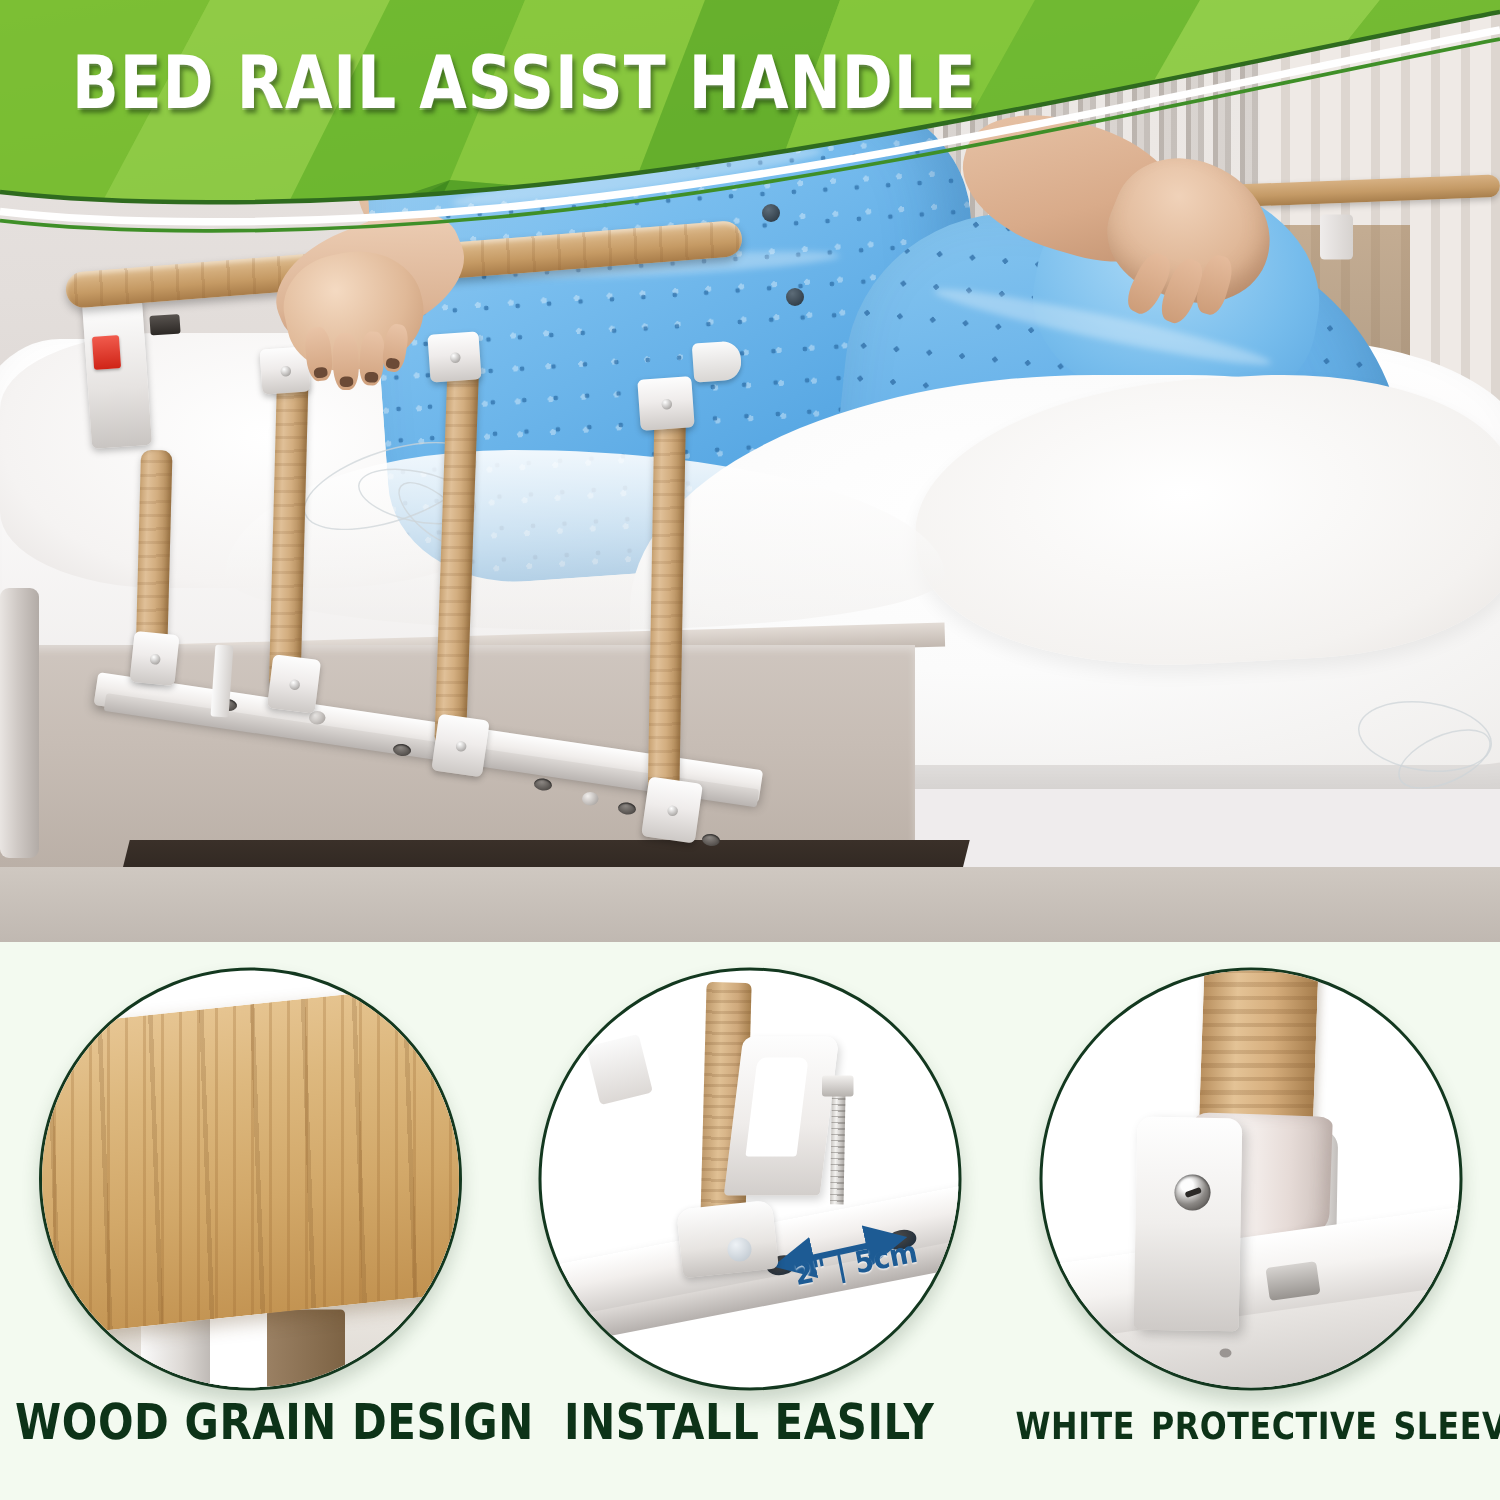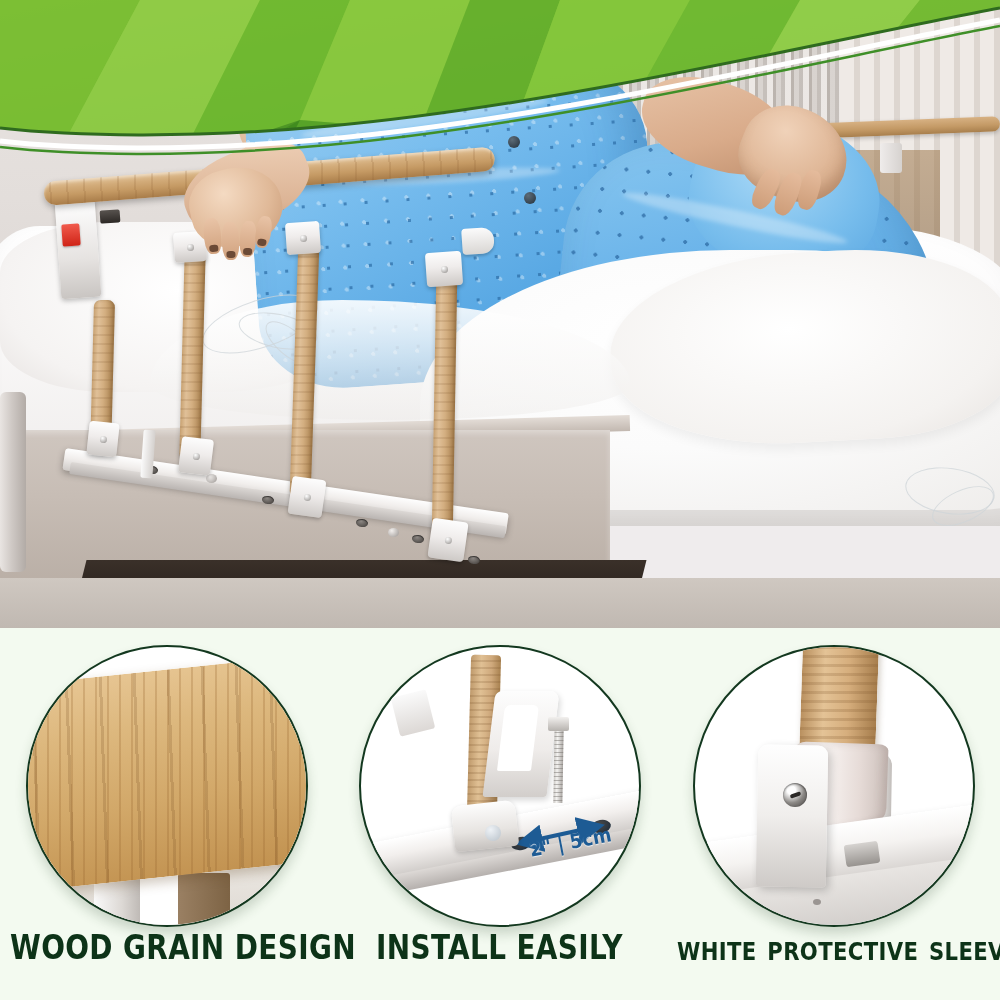--- a/index.html
+++ b/index.html
@@ -769,20 +769,23 @@
         <polygon points="880,50 1000,40 1000,70 840,95" fill="#65b02c" opacity=".7"></polygon>
         <polygon points="180,160 300,120 260,200 120,205" fill="#2f7a18" opacity=".55"></polygon>
         <polygon points="360,190 430,150 470,200 380,215" fill="#2e7a18" opacity=".5"></polygon>
       </g>
 
       <path d="M1000,8 C830,40 560,105 330,126 C190,139 70,136 0,128" fill="none" stroke="#2f6b1f" stroke-width="3"></path>
       <path d="M1000,20 C828,53 558,118 328,139 C188,152 68,149 0,141" fill="none" stroke="#ffffff" stroke-width="5"></path>
       <path d="M1000,26 C828,59 558,124 328,145 C188,158 68,155 0,147" fill="none" stroke="#3f8f28" stroke-width="2.5"></path>
     </svg>
 
+    <div class="poly-title">
+      <div id="title-text">BED RAIL ASSIST HANDLE</div>
+    </div>
   </div>
 
   <div id="features">
 
     <div class="feature f1">
       <div class="circle">
         <div class="wood-under"></div>
         <div class="wood-white-gap"></div>
         <div class="wood-bracket"></div>
         <div class="wood-post-dark"></div>

